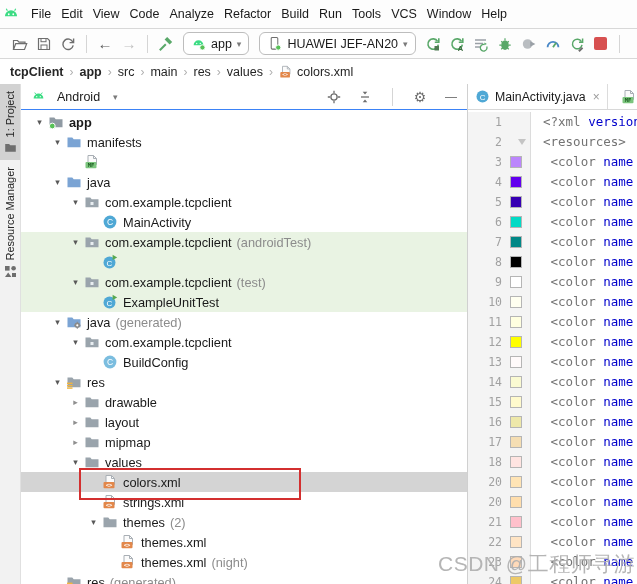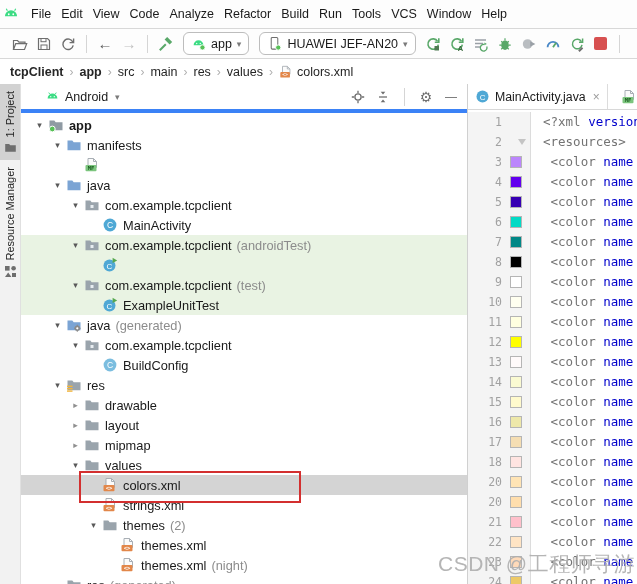--- a/index.html
+++ b/index.html
@@ -27,21 +27,21 @@
   .crumbs .cicon{margin-right:-2px;}
   
   .main{position:absolute;top:84px;left:0;right:0;bottom:0;display:flex;}
   
   .stripe{width:20px;background:#f2f2f2;border-right:1px solid #e0e0e0;display:flex;flex-direction:column;align-items:center;}
   .stab{display:flex;flex-direction:column;align-items:center;padding:7px 0 6px;width:20px;gap:4px;}
   .stab.active{background:#d2d2d2;}
   .vtext{writing-mode:vertical-rl;transform:rotate(180deg);font-size:11px;color:#262626;white-space:nowrap;}
   
   .project{width:446px;background:#fff;border-right:1px solid #d0d0d0;display:flex;flex-direction:column;}
-  .phead{height:25px;display:flex;align-items:center;border-bottom:4px solid #3b82f6;padding:0 6px 0 24px;gap:5px;font-size:12.5px;}
+  .phead{height:25px;display:flex;align-items:center;border-bottom:1px solid #3b82f6;padding:0 6px 0 10px;gap:11px;font-size:12.5px;}
   .phead .chev{font-size:9px;color:#7a7a7a;margin-left:2px;}
   .phead .sp{flex:1;}
   .hicon{width:20px;height:20px;display:flex;align-items:center;justify-content:center;color:#6e6e6e;}
   .gearglyph{font-size:14px;color:#6e6e6e;line-height:1;}
   .hideglyph{font-size:12px;color:#6e6e6e;line-height:1;}
   .tree{position:relative;flex:1;overflow:hidden;padding-top:2px;}
   .trow{height:20px;display:flex;align-items:center;font-size:12.8px;white-space:nowrap;}
   .trow .tw{width:17px;text-align:center;font-size:9px;color:#595959;flex:none;}
   .trow .tw.c{color:#8f8f8f;}
   .trow .ic{width:16px;height:16px;margin-right:5px;flex:none;}

